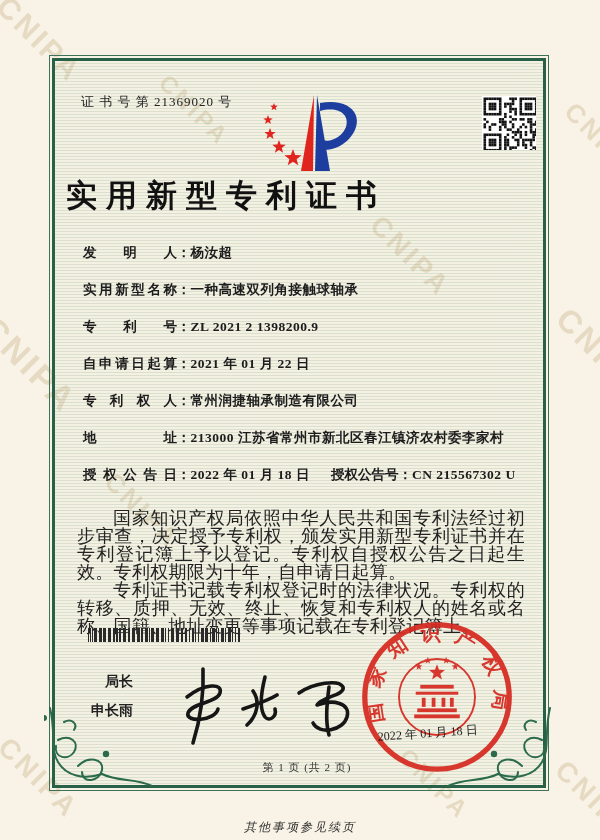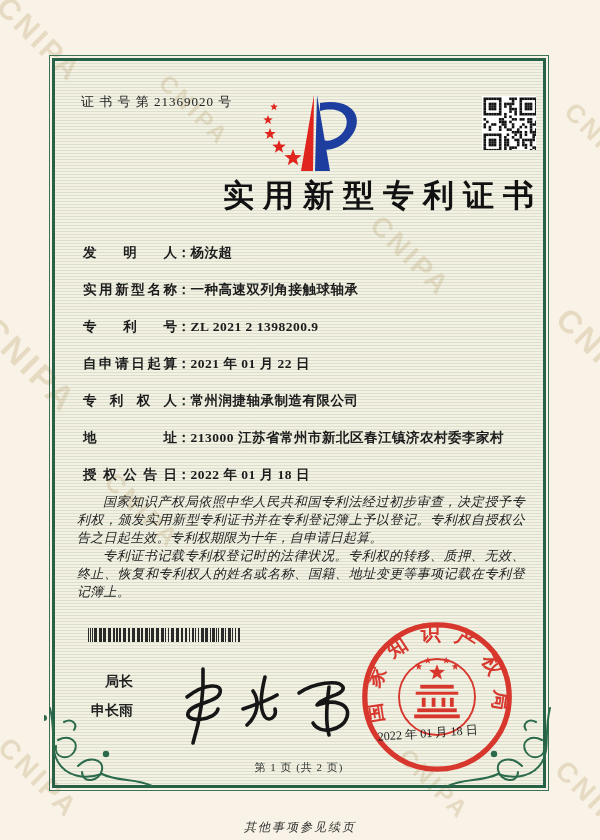--- a/index.html
+++ b/index.html
@@ -9,38 +9,38 @@
       font-weight:bold;color:rgba(205,180,140,0.40);transform:rotate(45deg);
       letter-spacing:3px;z-index:1;user-select:none;}
   .frame{position:absolute;left:52px;top:58px;width:488px;height:724px;
          border:3px solid #276148;outline:1px solid #3c7258;outline-offset:2px;
          background:repeating-linear-gradient(180deg, rgba(210,222,200,0.10) 0px, rgba(210,222,200,0.10) 2px,
                     rgba(140,175,145,0.28) 2px, rgba(140,175,145,0.28) 3px);
          z-index:2;}
   .cert-no{position:absolute;left:26px;top:32px;font-size:13px;letter-spacing:1px;color:#222;}
   .logo{position:absolute;left:188px;top:26px;}
   .qr{position:absolute;left:427px;top:35px;}
-  .title{position:absolute;left:0;top:114px;width:100%;text-align:right;
+  .title{position:absolute;left:11px;top:114px;width:100%;text-align:left;
          font-size:31px;font-weight:bold;letter-spacing:9px;color:#111;}
   .fields{position:absolute;left:28px;top:182px;width:440px;font-size:13.5px;font-weight:600;}
   .frow{height:37px;line-height:20px;white-space:nowrap;}
   .flabel{display:inline-block;width:94px;text-align:justify;text-align-last:justify;vertical-align:top;}
   .fvalue{letter-spacing:0.5px;}
   .grant2{position:absolute;left:248px;top:0;}
   .lastrow{position:relative;}
-  .paras{position:absolute;left:22px;top:432px;width:448px;font-size:13px;
-         line-height:18px;font-style:italic;color:#222;letter-spacing:0.3px;text-align:justify;}
+  .paras{position:absolute;left:22px;top:448px;width:448px;font-size:18px;
+         line-height:18px;color:#222;letter-spacing:0.3px;text-align:justify;}
   .paras p{margin:0;text-indent:2em;}
   .barcode{position:absolute;left:33px;top:567px;}
   .officer{position:absolute;left:36px;top:612px;font-size:14px;font-weight:600;
            font-family:"Liberation Sans","DejaVu Sans",sans-serif;color:#222;text-align:right;}
   .officer div{margin-bottom:11px;}
   .sig{position:absolute;left:102px;top:595px;}
   .seal{position:absolute;left:306px;top:560px;}
-  .pageno{position:absolute;left:0;bottom:10px;width:100%;text-align:center;
+  .pageno{position:absolute;left:8px;bottom:10px;width:100%;text-align:center;
           font-size:11px;color:#333;letter-spacing:1px;}
   .note{position:absolute;left:0;top:819px;width:100%;text-align:center;
         font-size:12px;font-style:italic;color:#333;letter-spacing:2px;z-index:3;}
   .flourish{position:absolute;z-index:3;}
   svg text{font-family:"Liberation Serif","DejaVu Serif",serif;}
 </style>
 </head>
 <body>
 
 <div class="page">
@@ -304,20 +304,23 @@
         <span class="flabel">自申请日起算</span><span>：</span><span class="fvalue">2021 年 01 月 22 日</span>
       </div>
       <div class="frow">
         <span class="flabel">专利权人</span><span>：</span><span class="fvalue">常州润捷轴承制造有限公司</span>
       </div>
       <div class="frow">
         <span class="flabel">地址</span><span>：</span><span class="fvalue">213000 江苏省常州市新北区春江镇济农村委李家村</span>
       </div>
       <div class="frow lastrow">
         <span class="flabel">授权公告日</span><span>：</span><span class="fvalue">2022 年 01 月 18 日</span>
+        <span class="grant2">
+          <span>授权公告号</span><span>：</span><span class="fvalue">CN 215567302 U</span>
+        </span>
       </div>
     </div>
 
     <div class="paras">
       <p>国家知识产权局依照中华人民共和国专利法经过初步审查，决定授予专利权，颁发实用新型专利证书并在专利登记簿上予以登记。专利权自授权公告之日起生效。专利权期限为十年，自申请日起算。</p>
       <p>专利证书记载专利权登记时的法律状况。专利权的转移、质押、无效、终止、恢复和专利权人的姓名或名称、国籍、地址变更等事项记载在专利登记簿上。</p>
     </div>
 
     <svg class="barcode" width="158" height="14" viewBox="0 0 158 14">
       <g id="barcode-bars" fill="#2a2a2a">

